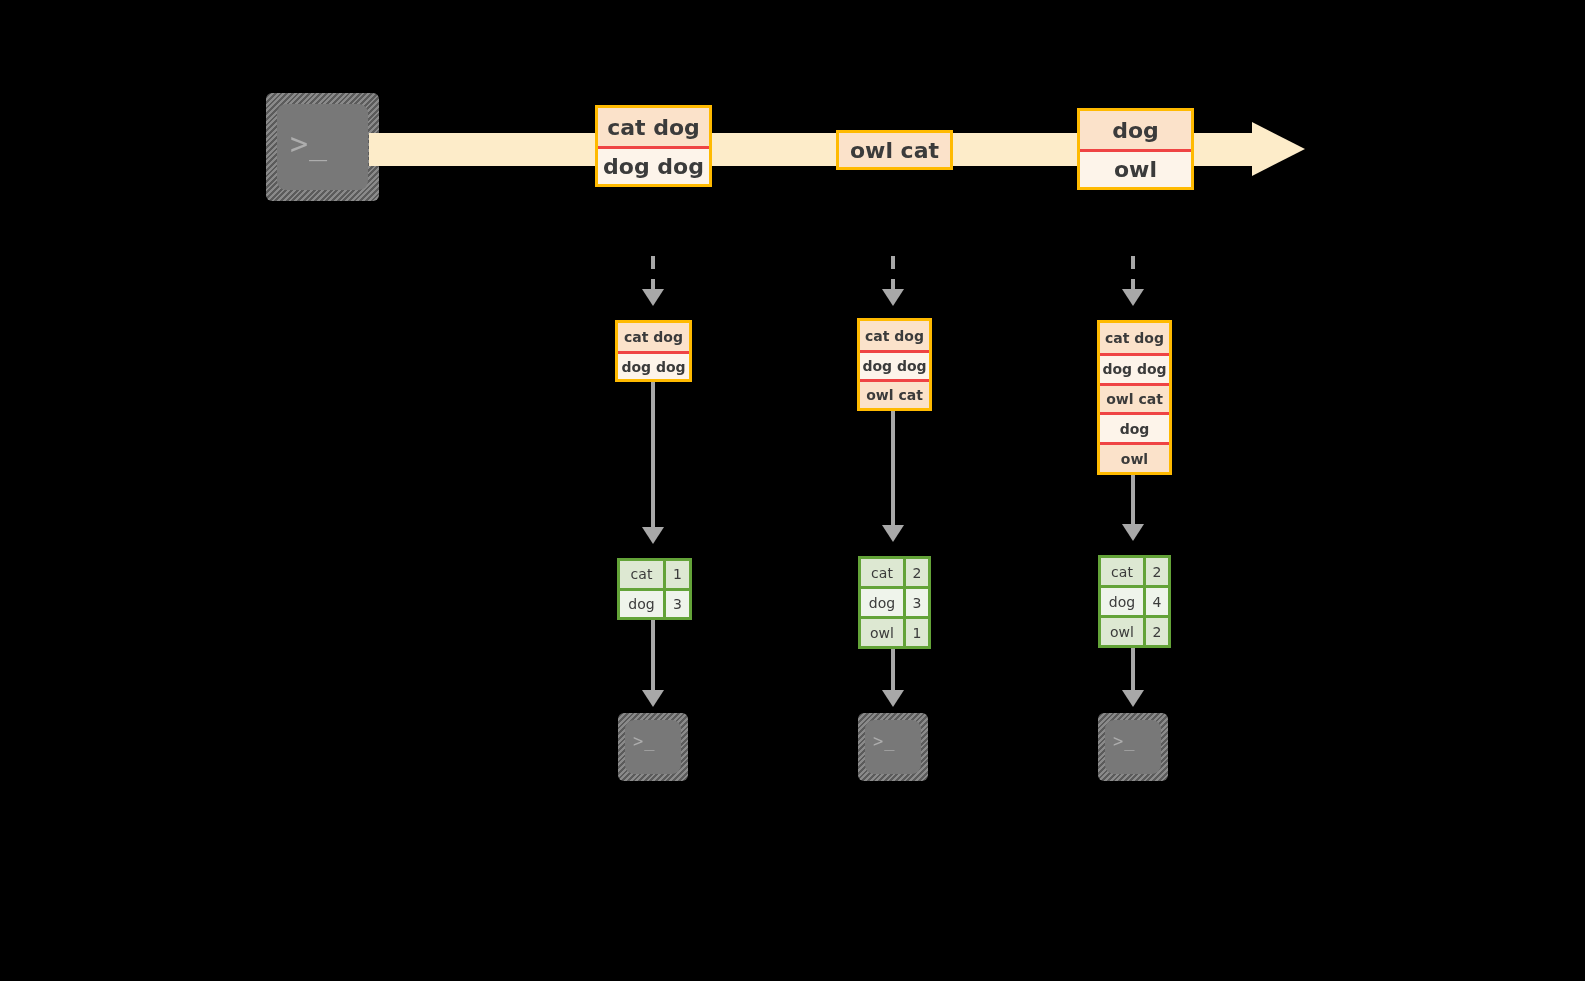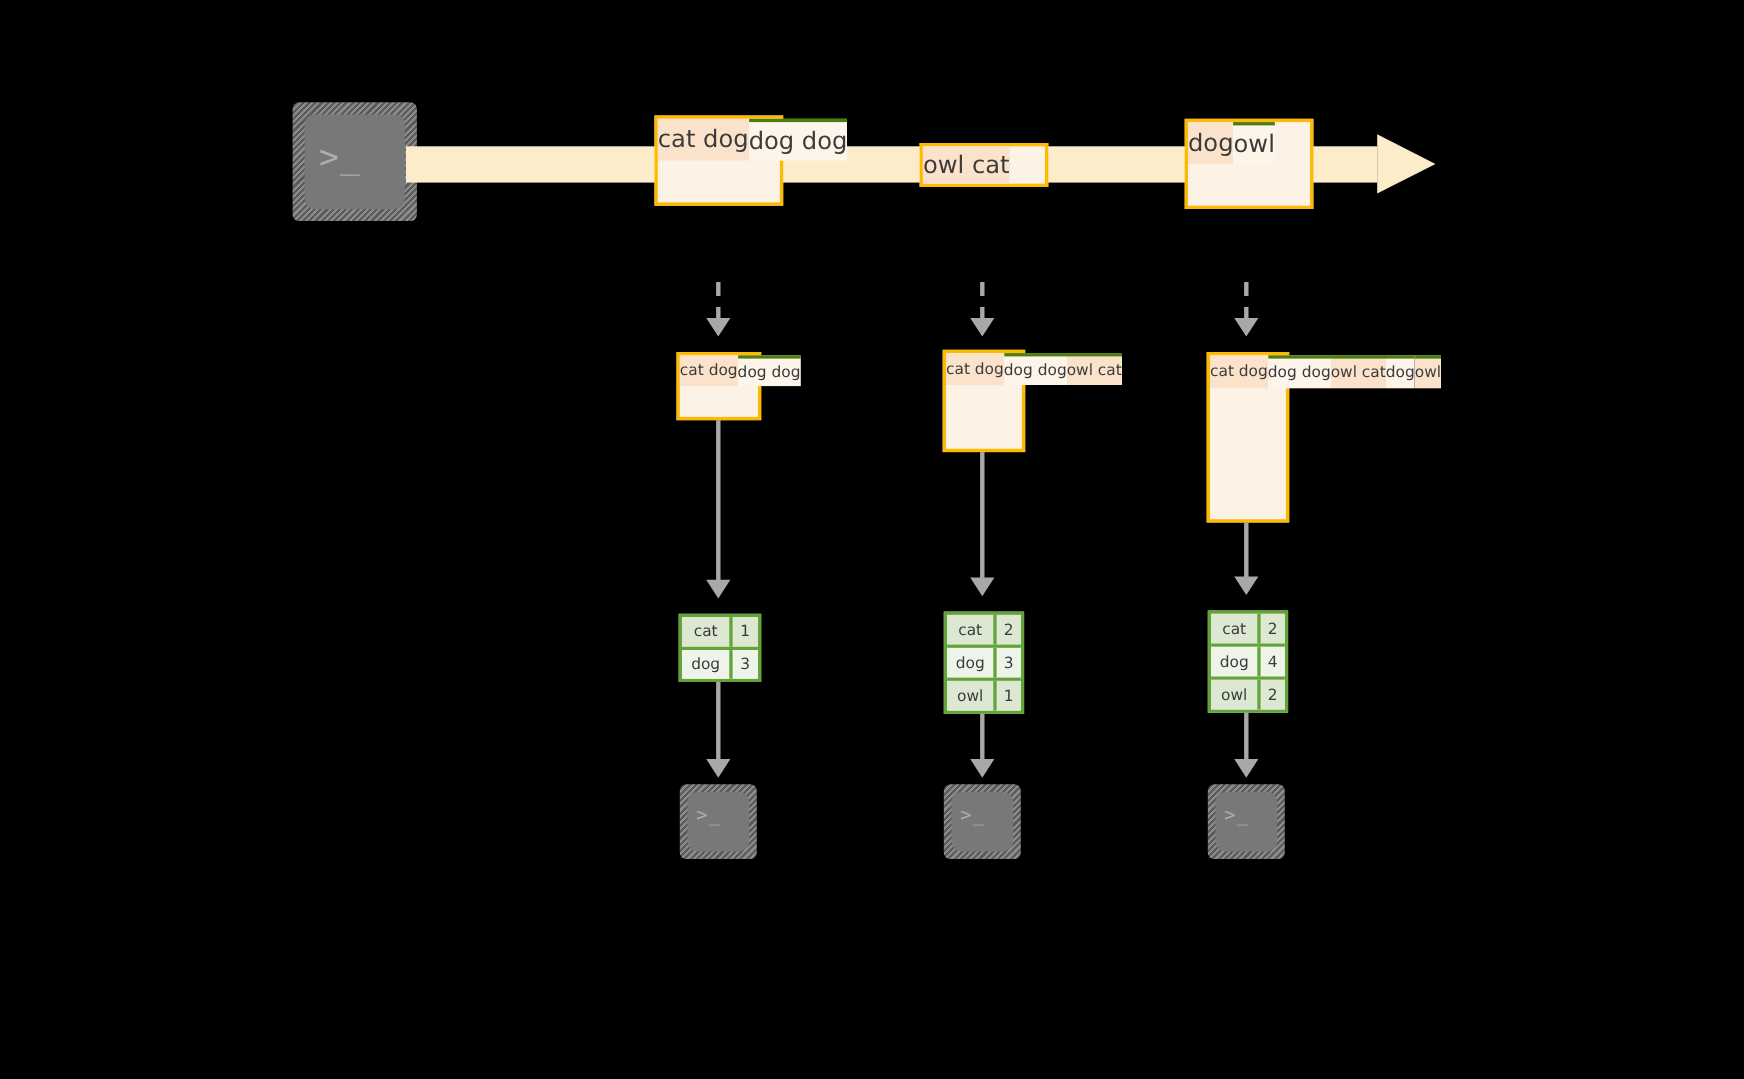--- a/index.html
+++ b/index.html
@@ -53,32 +53,33 @@
     width: 0;
     height: 0;
   }
   
   .rec-box {
     position: absolute;
     box-sizing: border-box;
     border: 3px solid #ffba00;
     background: #fdf2e6;
     display: flex;
-    flex-direction: row;
+    flex-direction: column;
+    font-weight: bold;
   }
   .rec-row {
     box-sizing: border-box;
     display: flex;
     align-items: center;
     justify-content: center;
     color: #3b3b3b;
     white-space: nowrap;
   }
   .rec-row + .rec-row {
-    border-top: 3px solid #4d7c0f;
+    border-top: 3px solid #ef4444;
   }
   .rec-row.shade { background: #fbe2ca; }
   .rec-row.light { background: #fdf4ea; }
 
   
   .tbl {
     position: absolute;
     box-sizing: border-box;
     border: 3px solid #63a338;
     background: #eef4e8;

